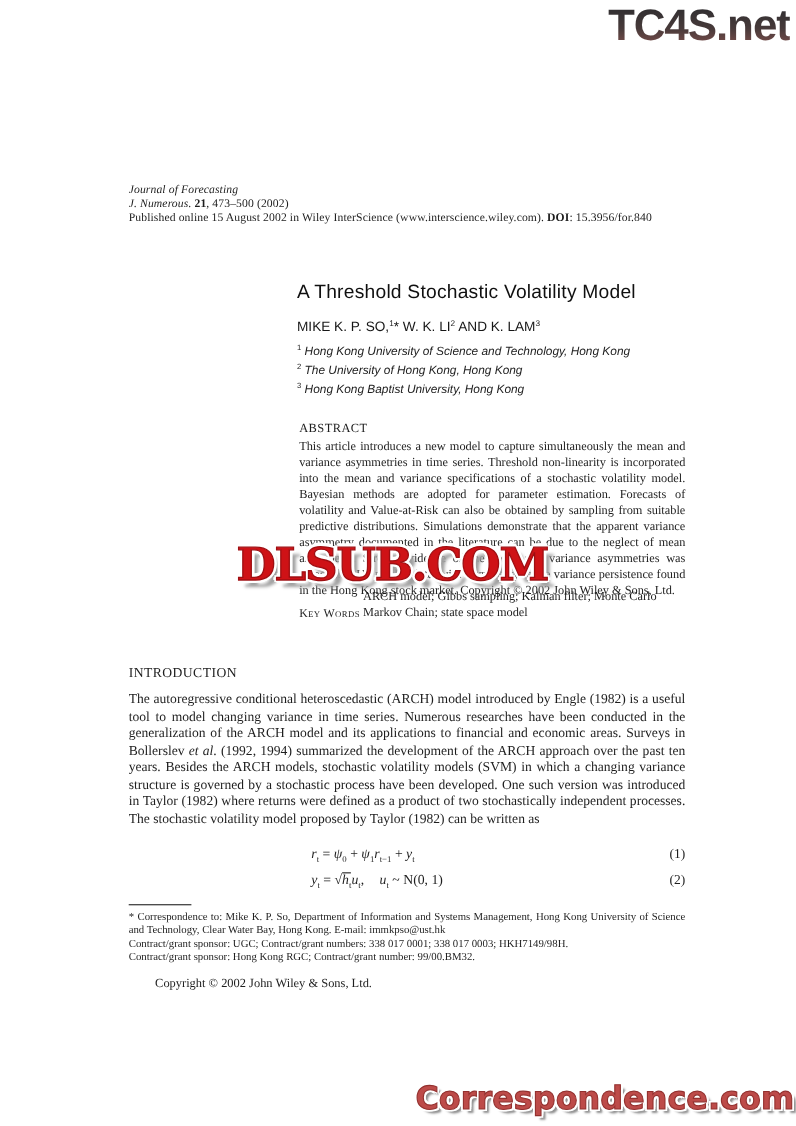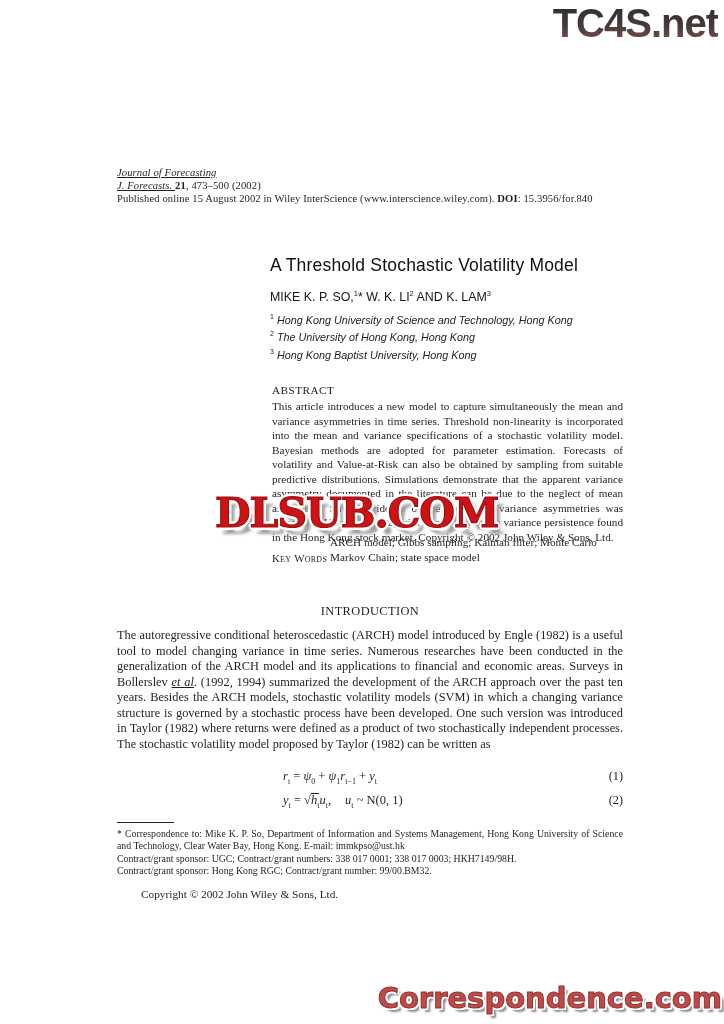--- a/index.html
+++ b/index.html
@@ -14,21 +14,21 @@
   html,body{margin:0;padding:0;background:#e8e8e8;}
   .page{
     position:relative;
     width:724px;height:1024px;
     margin:0 auto;
     background:#ffffff;
     font-family:"Liberation Serif",serif;
     color:var(--text);
     overflow:hidden;
   }
-  .it{font-style:italic;text-decoration:underline;}
+  .it{font-style:italic;}
   .b{font-weight:bold;}
 
   
   .header{position:absolute;left:117px;top:167px;font-size:10.6px;line-height:12.9px;letter-spacing:0.1px;}
 
   
   .titleblock{position:absolute;left:270px;top:255px;width:360px;font-family:"Liberation Sans",sans-serif;}
   .title{margin:0;font-size:17.5px;font-weight:normal;letter-spacing:0.2px;color:#101010;}
   .authors{margin-top:13px;font-size:12.4px;color:#161616;}
   .authors sup{font-size:7.5px;}
@@ -39,21 +39,21 @@
   .abstract{position:absolute;left:272px;top:384px;width:351px;}
   .abs-head{font-size:11.3px;letter-spacing:0.4px;}
   .abs-body{margin:3px 0 0 0;font-size:11.2px;line-height:14.55px;text-align:justify;}
 
   
   .keywords{position:absolute;left:272px;top:535px;width:351px;display:flex;align-items:flex-end;}
   .kw-label{font-variant:small-caps;font-size:10.8px;width:58px;flex:none;letter-spacing:0.3px;}
   .kw-text{flex:1;font-size:11.2px;line-height:14.5px;}
 
   
-  .intro-head{position:absolute;left:117px;top:604px;width:506px;text-align:center;font-size:12.4px;letter-spacing:0.4px;}
+  .intro-head{position:absolute;left:117px;top:604px;width:506px;font-size:12.4px;letter-spacing:0.4px;}
   .intro-body{position:absolute;left:117px;top:628px;width:506px;margin:0;font-size:12.35px;line-height:15.55px;text-align:justify;}
 
   
   .equations{position:absolute;left:117px;top:769px;width:506px;font-size:12.5px;}
   .eq-row{display:flex;align-items:baseline;padding-left:166px;height:23.5px;gap:12px;}
   .eq .v{font-style:italic;}
   .eq sub{font-size:8px;line-height:0;}
   .eq-num{margin-left:auto;font-size:12.3px;}
   .radicand{display:inline-block;border-top:1.1px solid var(--text);line-height:1.05;}
   .eq-gap{display:inline-block;width:14px;}
@@ -99,21 +99,21 @@
 </style>
 </head>
 <body>
 
 <div class="page">
 
   <div class="wm wm-top">TC4S.net</div>
 
   <div class="header">
     <div class="it">Journal of Forecasting</div>
-    <div><span class="it">J. Forecasts. </span><span class="b">21</span><span>, 473–500 (2002)</span></div>
+    <div><span class="it">J. Numerous. </span><span class="b">21</span><span>, 473–500 (2002)</span></div>
     <div><span>Published online 15 August 2002 in Wiley InterScience (www.interscience.wiley.com). </span><span class="b">DOI</span><span>: 15.3956/for.840</span></div>
   </div>
 
   <div class="titleblock">
     <h1 class="title">A Threshold Stochastic Volatility Model</h1>
     <div class="authors"><span>MIKE K. P. SO,</span><sup>1</sup><span>*</span><span> W. K. LI</span><sup>2</sup><span> AND K. LAM</span><sup>3</sup></div>
     <div class="affils">
       <div><sup>1</sup><span> Hong Kong University of Science and Technology, Hong Kong</span></div>
       <div><sup>2</sup><span> The University of Hong Kong, Hong Kong</span></div>
       <div><sup>3</sup><span> Hong Kong Baptist University, Hong Kong</span></div>

